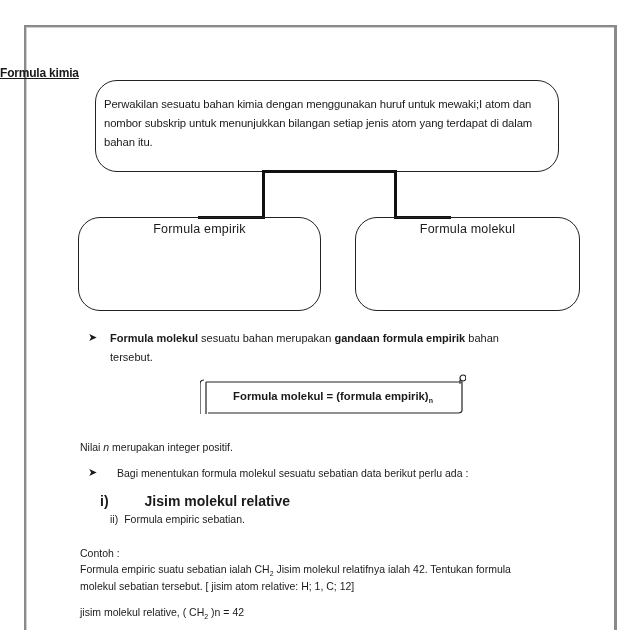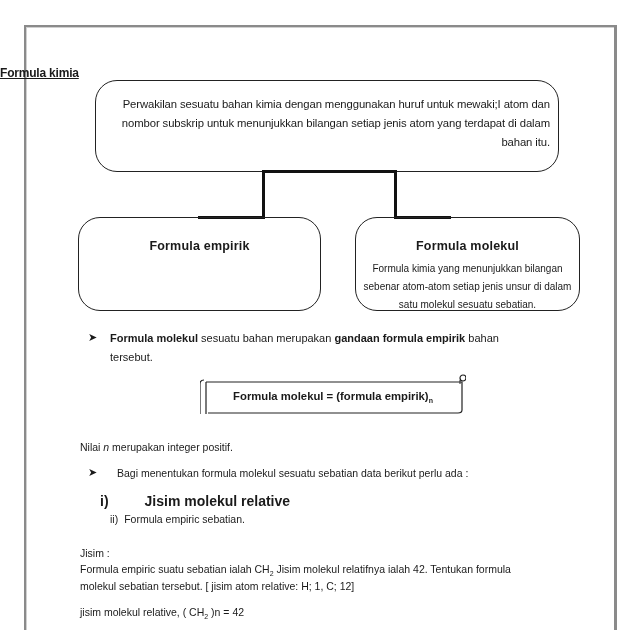--- a/index.html
+++ b/index.html
@@ -6,25 +6,25 @@
   body { width: 638px; height: 630px; position: relative; overflow: hidden;
          font-family: "Liberation Sans", sans-serif; color: #1a1a1a; }
   .page { position: absolute; left: 24px; top: 25px; width: 588px; height: 640px;
           border-left: 2px solid #8a8a8a; border-top: 2px solid #8a8a8a; border-right: 3px solid #8a8a8a;
           box-shadow: inset 1px 1px 0 #d0d0d0; }
   .abs { position: absolute; }
   .title-top { left: 0; width: 638px; top: 66px; text-align: left; font-weight: bold;
                font-size: 12px; text-decoration: underline; letter-spacing: -0.2px; }
   .box { position: absolute; border: 1.3px solid #222; border-radius: 22px; background: transparent; box-sizing: border-box; }
   .box-main { left: 95px; top: 80px; width: 464px; height: 92px; }
-  .box-main .txt { position: absolute; left: 8px; right: 8px; top: 14px; text-align: right;
+  .box-main .txt { position: absolute; left: 8px; right: 8px; top: 14px; text-align: left;
                    font-size: 11.3px; line-height: 19px; letter-spacing: -0.1px; }
   .box-left { left: 78px; top: 217px; width: 243px; height: 94px; }
   .box-right { left: 355px; top: 217px; width: 225px; height: 94px; }
-  .box-head { text-align: center; font-weight: bold; font-size: 12.5px; margin-top: 21px; letter-spacing: 0.2px; }
+  .box-head { text-align: center; font-weight: normal; font-size: 12.5px; margin-top: 4px; letter-spacing: 0.2px; }
   .box-body { text-align: center; font-size: 10px; line-height: 18px; margin-top: 7px; padding: 0 6px; }
   .line { position: absolute; background: #111; }
   .para { position: absolute; font-size: 11px; line-height: 19px; }
   .bullet { position: absolute; font-size: 11px; }
   .scroll { position: absolute; left: 200px; top: 380px; width: 266px; height: 36px; }
   .scroll-text { position: absolute; left: 0; right: 0; top: 10px; text-align: center; font-weight: bold; font-size: 11.3px; }
   sub { font-size: 7px; vertical-align: -3px; }
   b { font-weight: bold; }
 </style>
 </head>
@@ -43,21 +43,20 @@
 <div class="line" style="left:394px; top:170px; width:3px; height:48px;"></div>
 <div class="line" style="left:198px; top:216px; width:67px; height:3px;"></div>
 <div class="line" style="left:394px; top:216px; width:57px; height:3px;"></div>
 
 <div class="box box-left">
   <div class="box-head">Formula empirik</div>
 </div>
 
 <div class="box box-right">
   <div class="box-head">Formula molekul</div>
-  <div class="box-body">Formula kimia yang menunjukkan bilangan sebenar atom-atom setiap jenis unsur di dalam satu molekul sesuatu sebatian.</div>
 </div>
 
 <div class="bullet" style="left:88px; top:331px;">➤</div>
 <div class="para" style="left:110px; top:329px; width:440px;">
   <b>Formula molekul</b><span> sesuatu bahan merupakan </span><b>gandaan formula empirik</b><span> bahan</span><br>
   <span>tersebut.</span>
 </div>
 
 <div class="scroll">
   <svg width="266" height="40" style="position:absolute; left:0; top:-6px;">
@@ -78,20 +77,20 @@
 <div class="bullet" style="left:88px; top:466px;">➤</div>
 <div class="para" style="left:117px; top:464px; font-size:10.5px;">Bagi menentukan formula molekul sesuatu sebatian data berikut perlu ada :</div>
 
 <div class="para" style="left:100px; top:492px; font-size:14px; font-weight:bold;">
   <span>i)</span><span style="margin-left:36px;">Jisim molekul relative</span>
 </div>
 <div class="para" style="left:110px; top:510px; font-size:10.5px; font-weight:normal;">
   <span>ii)</span><span style="margin-left:6px;">Formula empiric sebatian.</span>
 </div>
 
-<div class="para" style="left:80px; top:544px; font-size:10.5px;">Jisim :</div>
+<div class="para" style="left:80px; top:544px; font-size:10.5px;">Contoh :</div>
 <div class="para" style="left:80px; top:560px; font-size:10.5px;">
   <span>Formula empiric suatu sebatian ialah CH</span><sub>2</sub><span> Jisim molekul relatifnya ialah 42. Tentukan formula</span>
 </div>
 <div class="para" style="left:80px; top:577px; font-size:10.5px;">molekul sebatian tersebut. [ jisim atom relative: H; 1, C; 12]</div>
 <div class="para" style="left:80px; top:603px; font-size:10.5px;">
   <span>jisim molekul relative, ( CH</span><sub>2</sub><span> )n = 42</span>
 </div>
 
 </body></html>

